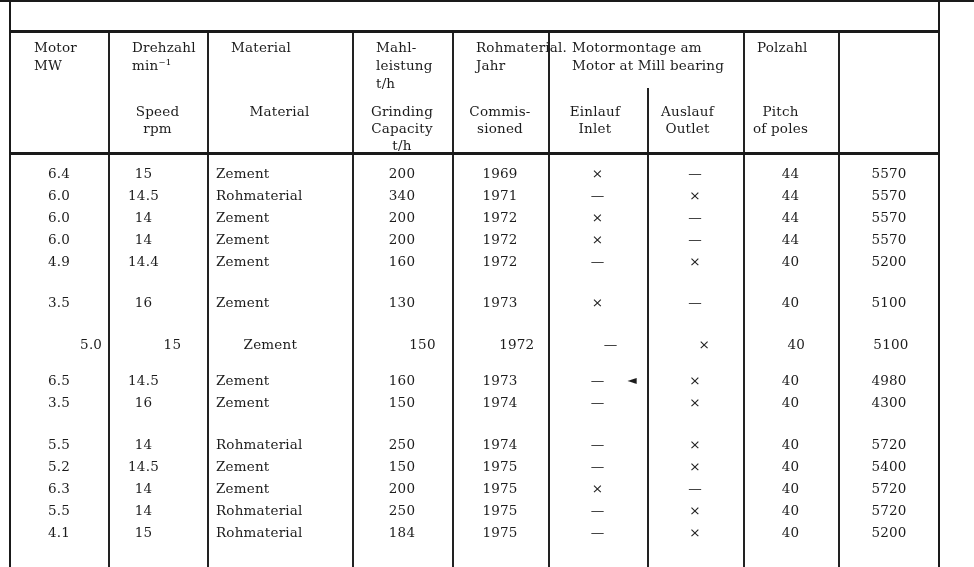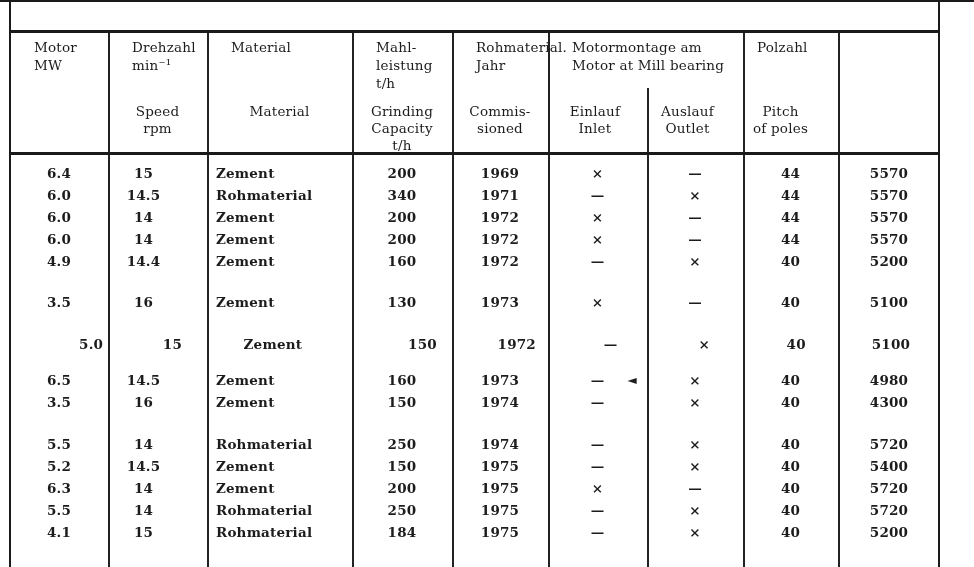--- a/index.html
+++ b/index.html
@@ -38,21 +38,21 @@
   .c3{width:100px;}
   .c4{width:96px;}
   .c5{width:99px;}
   .c6{width:96px;}
   .c7{width:95px;}
   .c8{width:102px;}
 
   
   .databox{position:absolute;left:10px;top:155px;width:930px;height:412px;overflow:hidden;}
   .rows{position:relative;padding-top:7px;z-index:2;}
-  .row{display:flex;height:22px;align-items:flex-start;font-weight:bold;}
+  .row{display:flex;height:22px;align-items:flex-start;}
   .cell{box-sizing:border-box;text-align:center;position:relative;line-height:22px;}
   .cell.c1{padding-right:28px;}
   .cell.c2{text-align:left;padding-left:9px;}
   .marker{position:absolute;right:10px;top:0;font-size:12px;line-height:22px;}
 </style>
 </head>
 <body>
 
 <div class="page">
 

